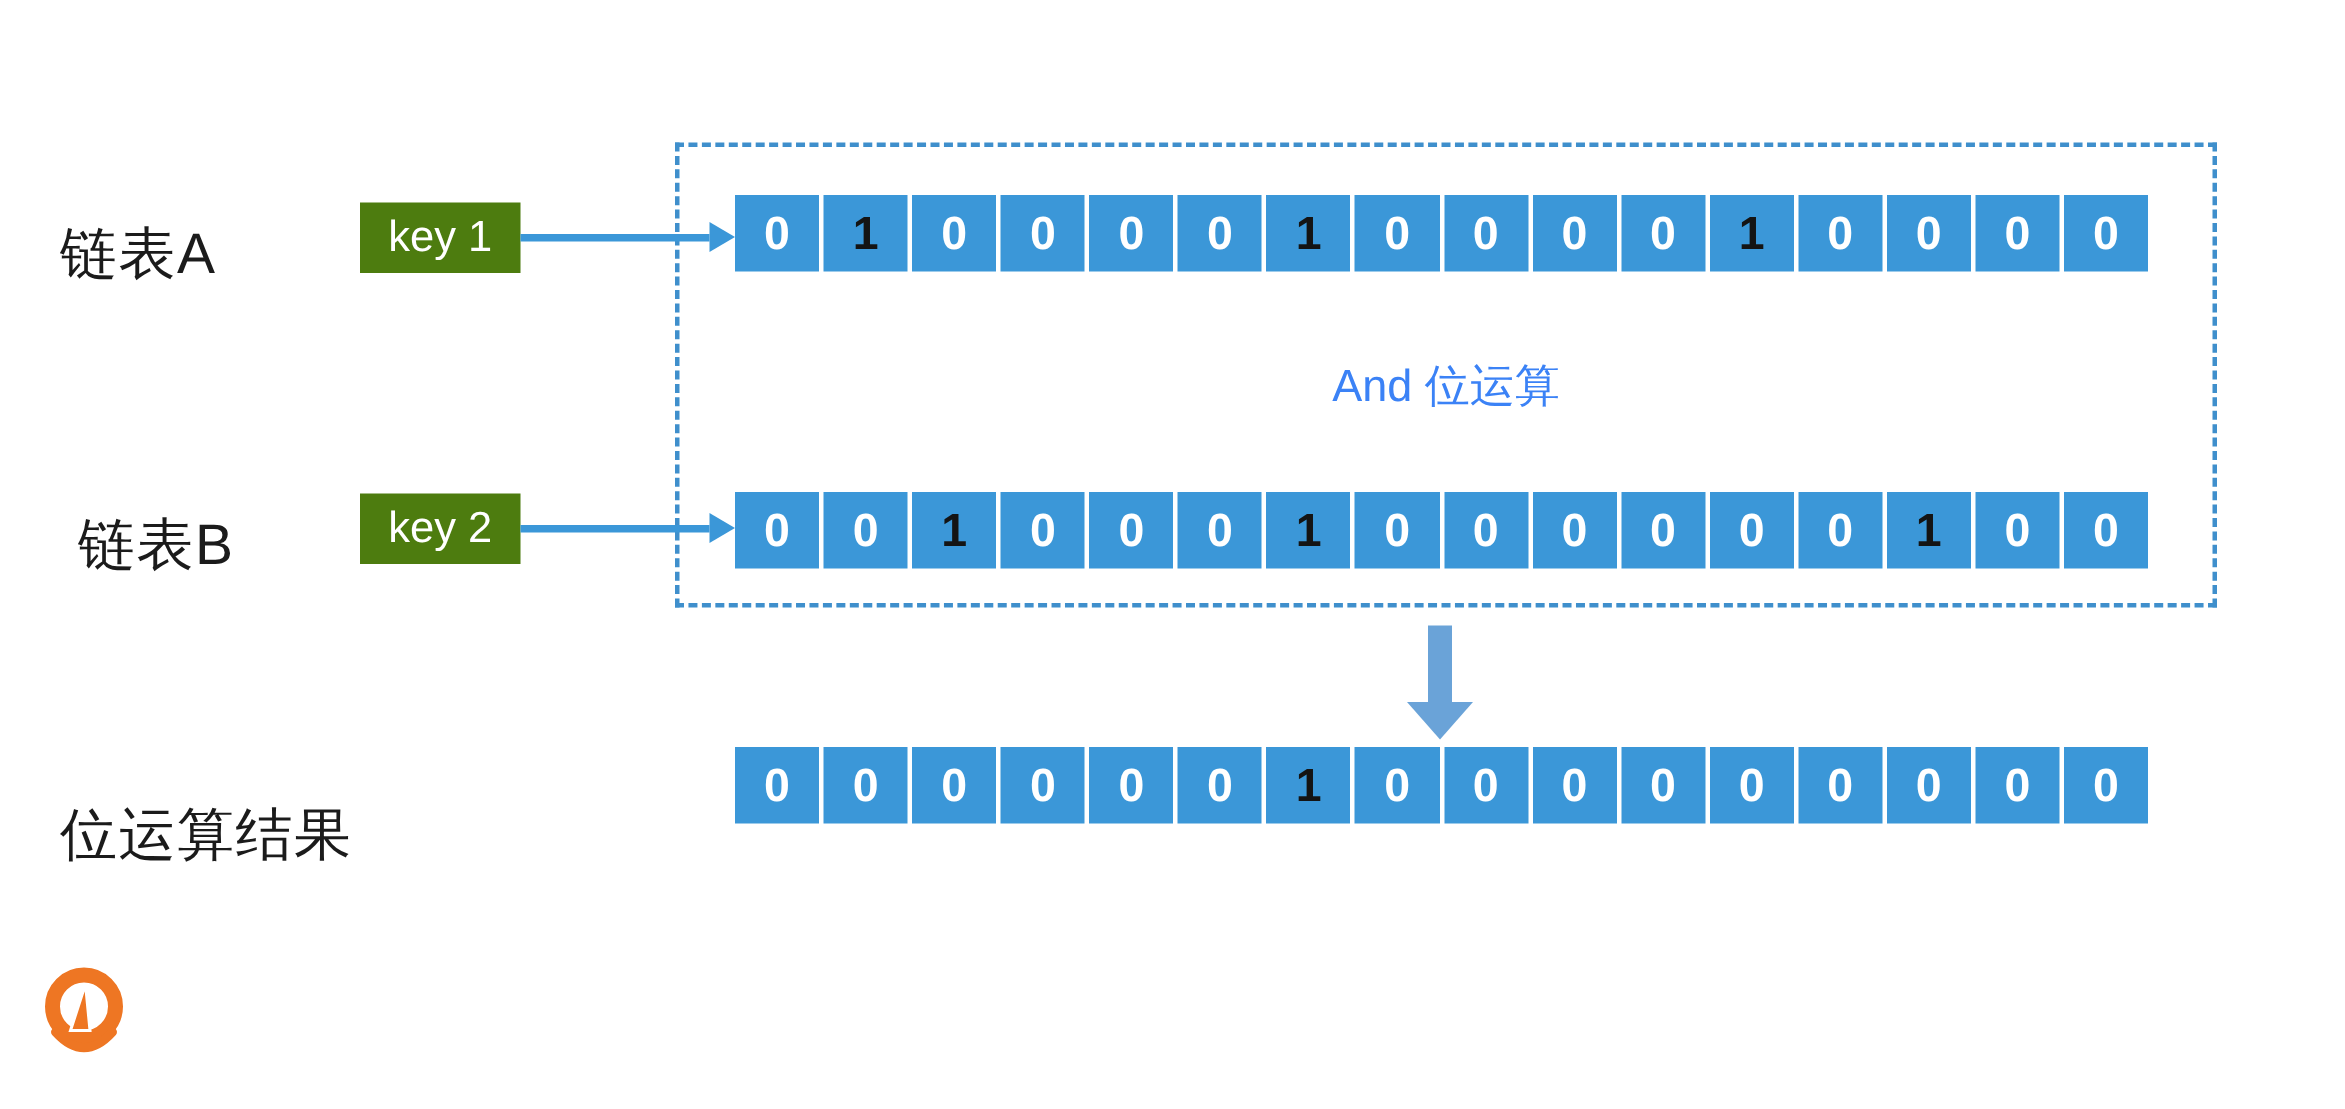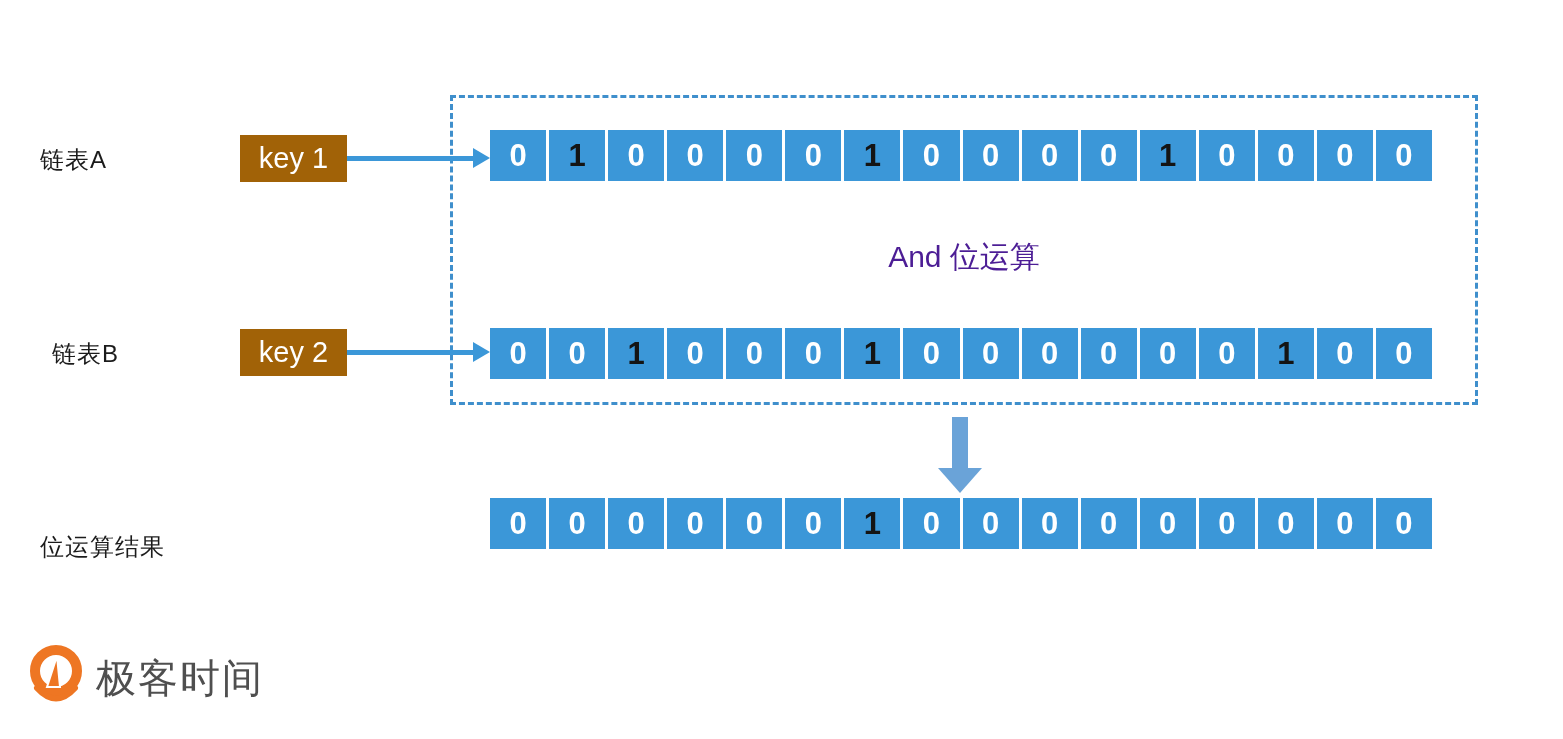--- a/index.html
+++ b/index.html
@@ -3,25 +3,25 @@
 <meta charset="utf-8">
 <style>
   html,body { margin:0; padding:0; }
   body {
     width:1563px; height:739px; position:relative;
     background:#ffffff; overflow:hidden;
     font-family:"Liberation Sans","DejaVu Sans",sans-serif;
   }
   .row-label {
     position:absolute; left:40px;
-    font-size:24px; color:#1b1b1b; letter-spacing:1px;
+    font-size:38px; color:#1b1b1b; letter-spacing:1px;
   }
   .key-box {
     position:absolute; left:240px; width:107px; height:47px;
-    background:#a16207; color:#ffffff;
+    background:#4d7c0f; color:#ffffff;
     display:flex; align-items:center; justify-content:center;
     font-size:29px;
   }
   .h-arrow { position:absolute; left:347px; width:144px; height:21px; }
   .h-arrow .line {
     position:absolute; left:0; top:8px; width:126px; height:5px; background:#3b97d8;
   }
   .h-arrow .head {
     position:absolute; left:126px; top:0; width:0; height:0;
     border-top:10px solid transparent; border-bottom:10px solid transparent;
@@ -37,21 +37,21 @@
     display:flex; gap:3px;
   }
   .bit-cell {
     flex:1; background:#3b97d8;
     display:flex; align-items:center; justify-content:center;
     font-size:31px; font-weight:bold; color:#ffffff;
   }
   .bit-cell.one { color:#141414; }
   .and-label {
     position:absolute; left:450px; top:237px; width:1028px;
-    text-align:center; font-size:30px; color:#4c1d95;
+    text-align:center; font-size:30px; color:#3b82f6;
   }
   .down-arrow { position:absolute; left:938px; top:417px; width:44px; height:76px; }
   .down-arrow .shaft {
     position:absolute; left:14px; top:0; width:16px; height:51px; background:#6aa3d8;
   }
   .down-arrow .head {
     position:absolute; left:0; top:51px; width:0; height:0;
     border-left:22px solid transparent; border-right:22px solid transparent;
     border-top:25px solid #6aa3d8;
   }
@@ -147,16 +147,15 @@
       <div class="bit-cell">0</div>
       <div class="bit-cell">0</div>
     </div>
 
   <div class="logo">
     <svg width="56" height="70" viewBox="0 0 56 70">
       <circle cx="28" cy="28" r="21" fill="none" stroke="#ee7623" stroke-width="10"></circle>
       <polygon points="19,44 29,13 32,44" fill="#ee7623" stroke="#ffffff" stroke-width="2"></polygon>
       <path d="M9,45 Q28,66 47,45" stroke="#ee7623" stroke-width="6" fill="none" stroke-linecap="round"></path>
     </svg>
-    <span class="logo-text">极客时间</span>
   </div>
 
 </div>
 
 </body></html>

